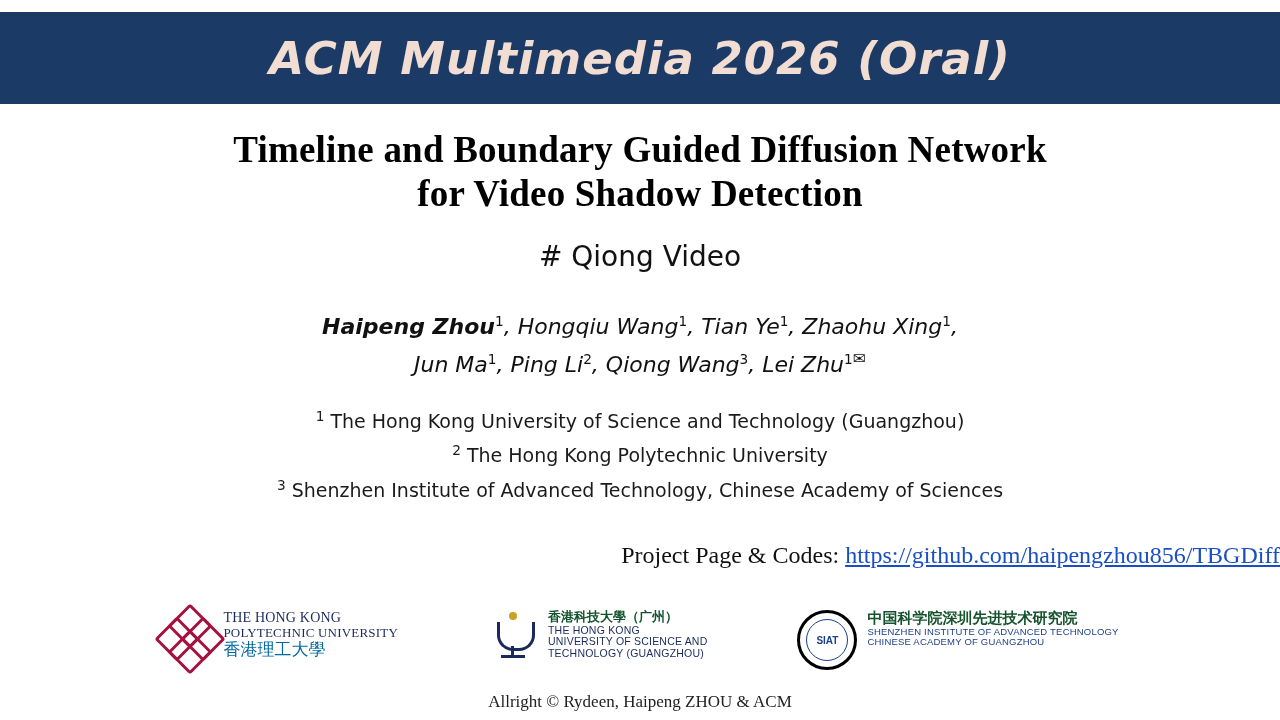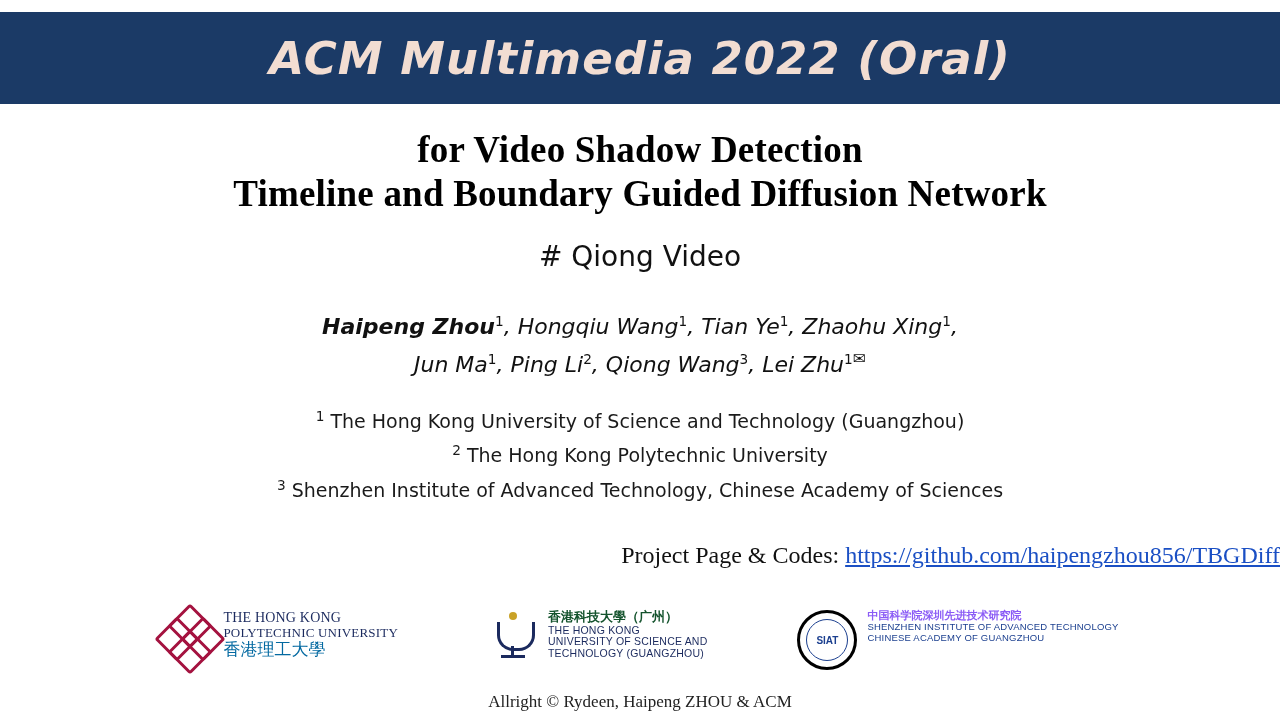--- a/index.html
+++ b/index.html
@@ -258,24 +258,24 @@
     align-items: center;
     justify-content: center;
   }
   .siat-mark .siat-label {
     font-family: "Liberation Sans", sans-serif;
     font-size: 10px;
     font-weight: bold;
     color: #1b3f8f;
   }
   .siat-cn {
-    font-family: Liberation Mono, monospace;
-    font-size: 11px;
-    font-weight: bold;
-    color: #8b5cf6;
+    font-family: Liberation Serif, serif;
+    font-size: 15px;
+    font-weight: bold;
+    color: #14532d;
   }
   .siat-en {
     font-family: "Liberation Sans", sans-serif;
     font-size: 9.5px;
     color: #1b3f8f;
     letter-spacing: 0.2px;
   }
   
   .footer {
     position: absolute;
@@ -289,26 +289,26 @@
   }
 </style>
 </head>
 <body>
 
 <div class="slide">
 
   <div class="top-strip"></div>
 
   <div class="banner">
-    <div class="banner-text">ACM Multimedia 2022 (Oral)</div>
+    <div class="banner-text">ACM Multimedia 2026 (Oral)</div>
   </div>
 
   <div class="title">
+    <div>Timeline and Boundary Guided Diffusion Network</div>
     <div>for Video Shadow Detection</div>
-    <div>Timeline and Boundary Guided Diffusion Network</div>
   </div>
 
   <div class="subtitle"># Qiong Video</div>
 
   <div class="authors">
     <div>
       <span class="lead">Haipeng Zhou</span><sup>1</sup><span>, Hongqiu Wang</span><sup>1</sup><span>, Tian Ye</span><sup>1</sup><span>, Zhaohu Xing</span><sup>1</sup><span>,</span>
     </div>
     <div>
       <span>Jun Ma</span><sup>1</sup><span>, Ping Li</span><sup>2</sup><span>, Qiong Wang</span><sup>3</sup><span>, Lei Zhu</span><sup>1</sup><span class="env-icon">✉</span>

